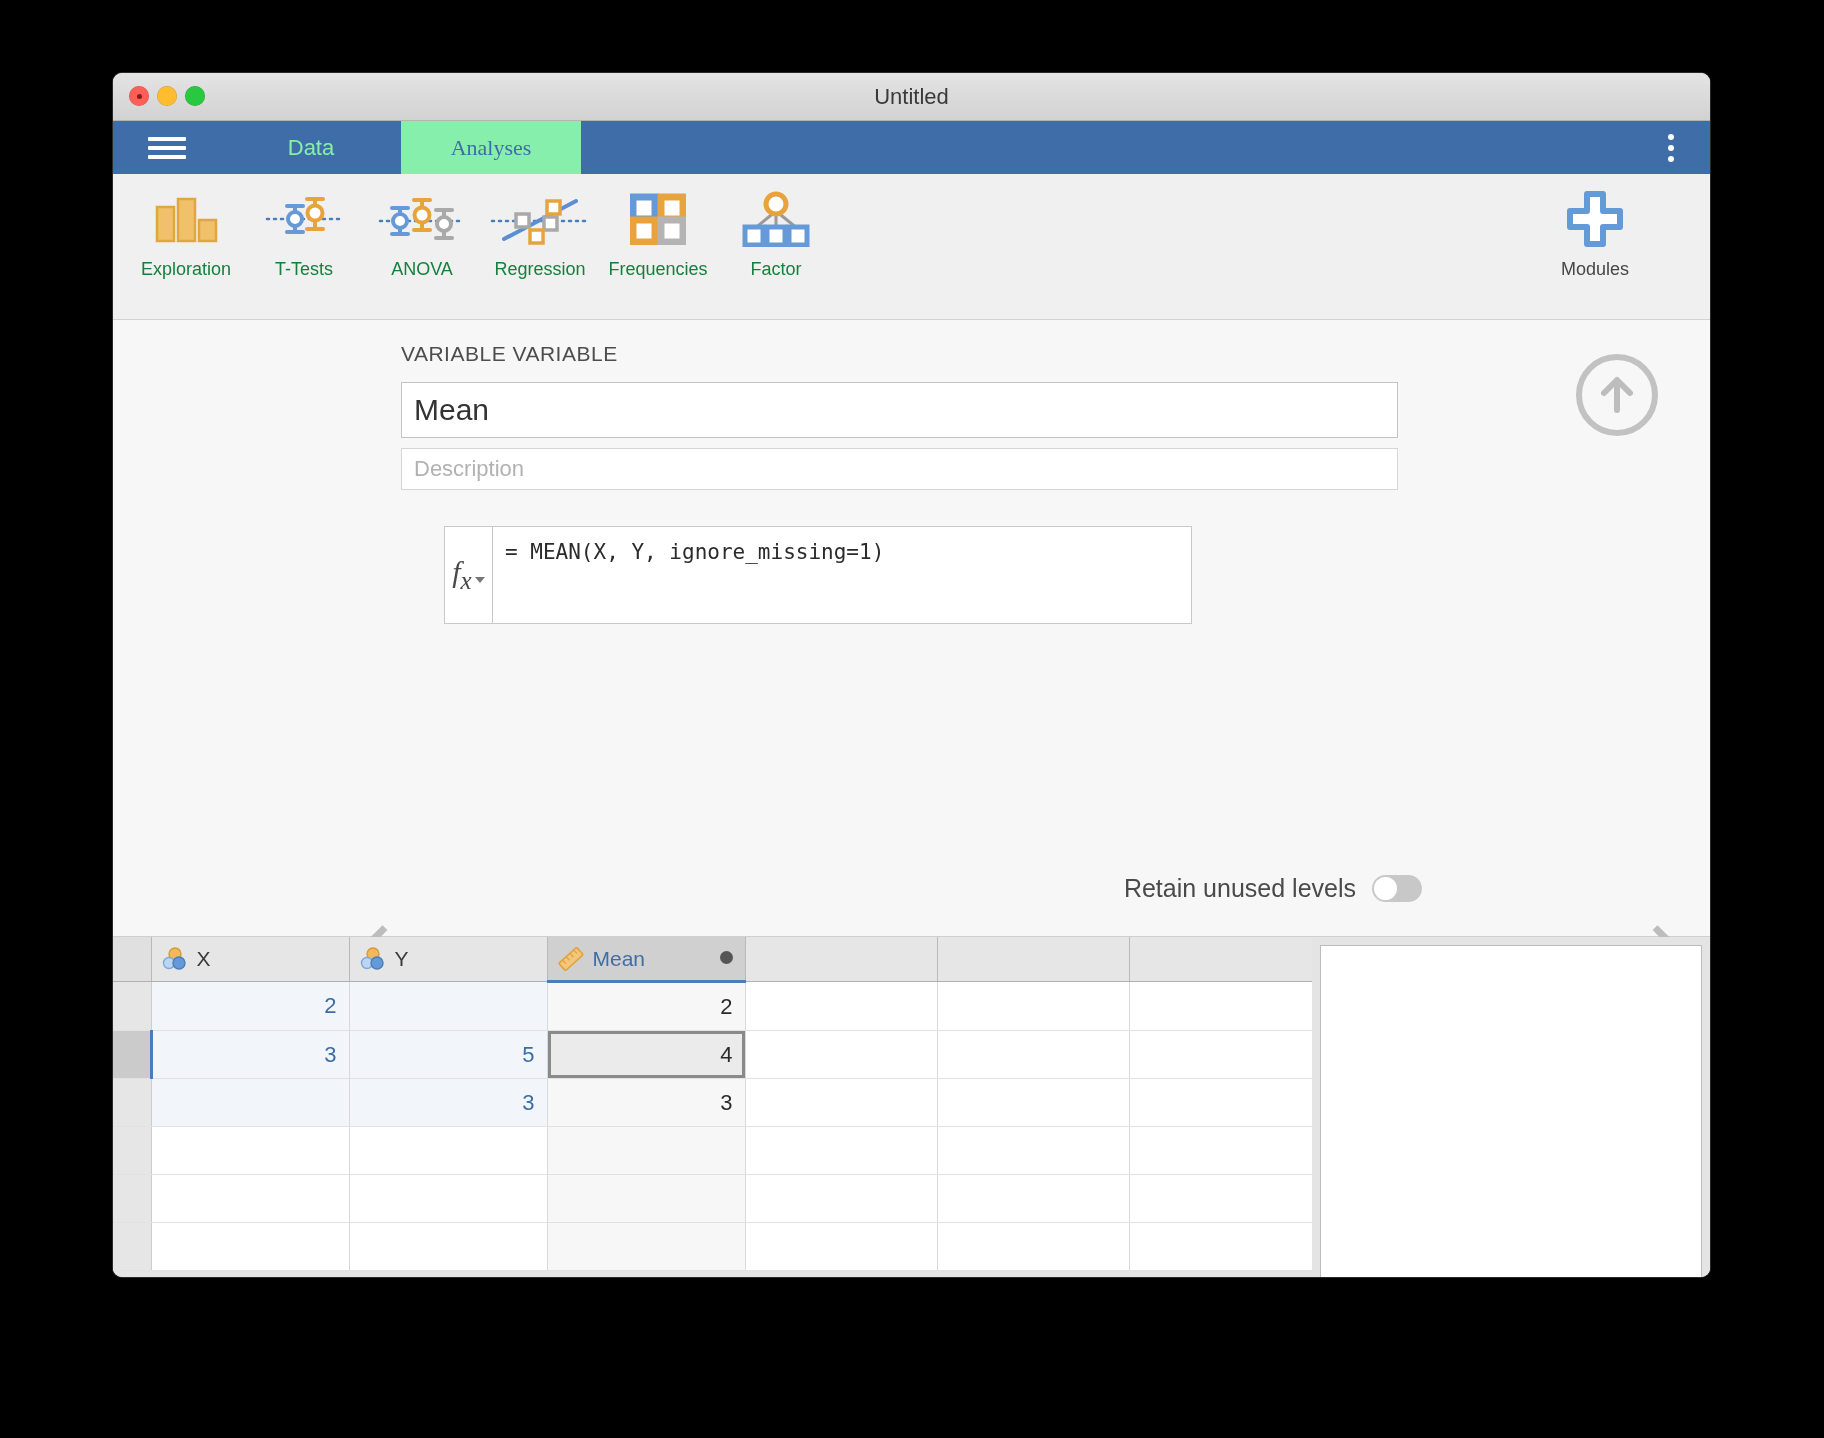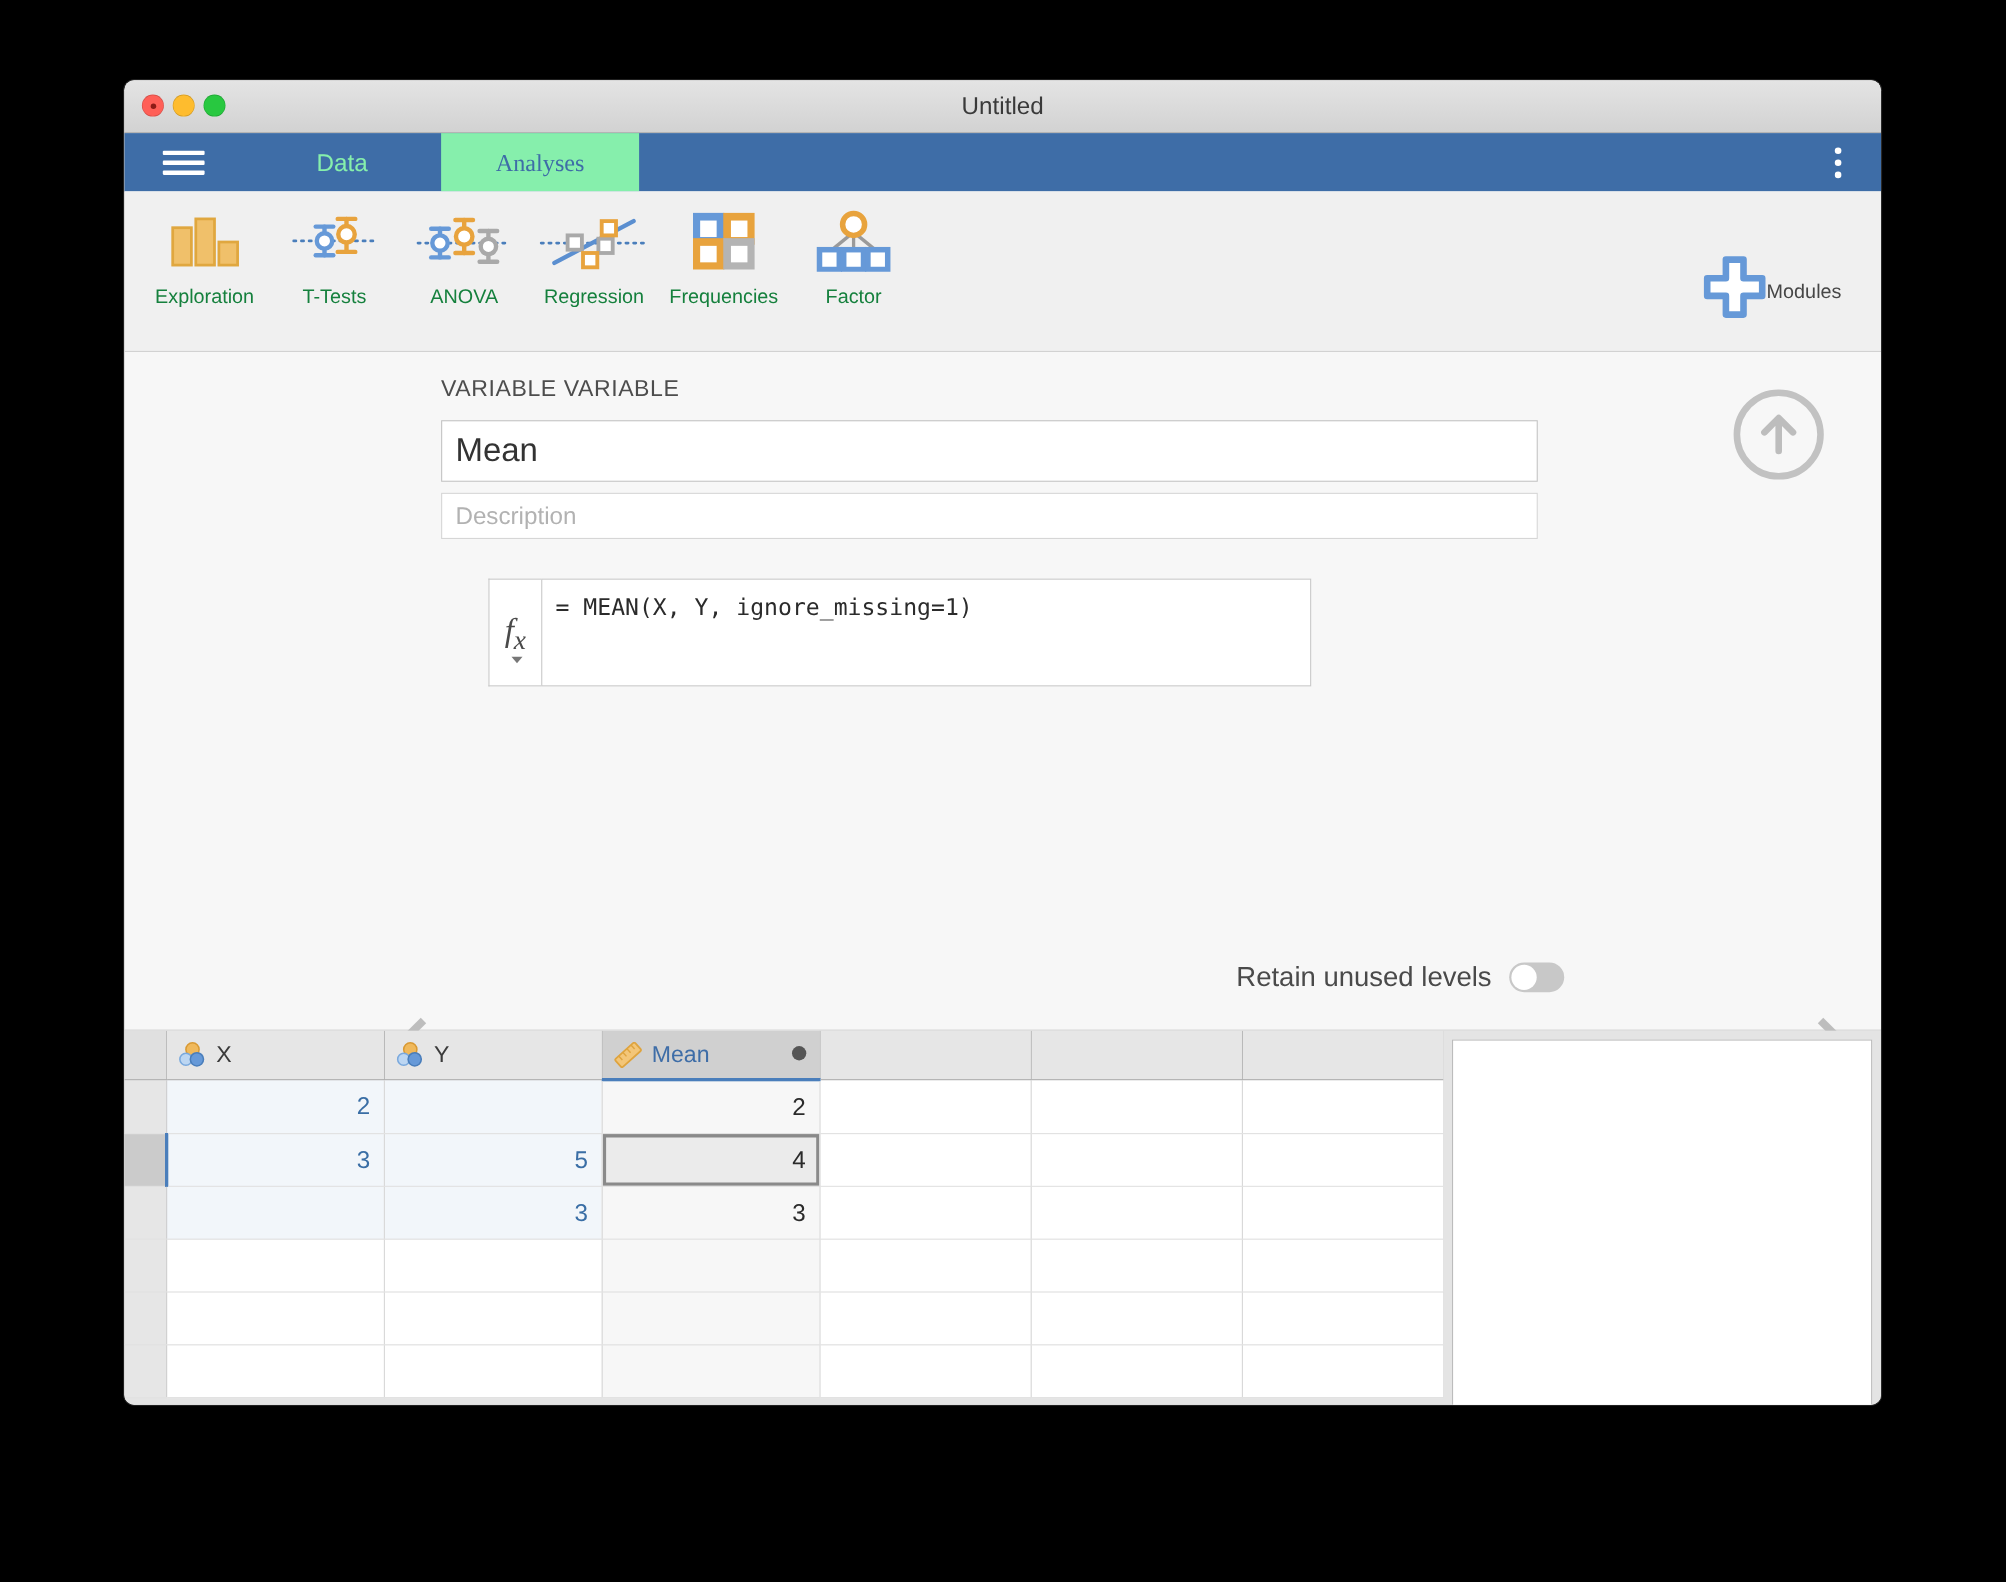--- a/index.html
+++ b/index.html
@@ -101,23 +101,23 @@
   .ribbon-items { display: flex; height: 100%; padding-left: 14px; }
   .rb {
     width: 118px;
     display: flex; flex-direction: column; align-items: center; justify-content: flex-start;
     padding-top: 14px;
     cursor: pointer;
   }
   .rb .ic { height: 62px; display:flex; align-items:center; justify-content:center; }
   .rb .lbl { font-size: 18px; color: #15803d; margin-top: 9px; white-space: nowrap; }
   .rb-modules {
-    position: absolute; right: 44px; top: 0; height: 100%;
+    position: absolute; right: 56px; top: 0; height: 100%;
     width: 118px;
-    display: flex; flex-direction: row; align-items: center; justify-content: flex-start;
+    display: flex; flex-direction: column; align-items: center; justify-content: flex-start;
     padding-top: 14px; cursor: pointer;
   }
   .rb-modules .ic { height: 62px; display:flex; align-items:center; justify-content:center; }
   .rb-modules .lbl { font-size: 18px; color: #464646; margin-top: 9px; }
 
   
   .options {
     position: relative;
     height: 616px;
     background: #f7f7f7;
@@ -179,21 +179,20 @@
     margin-left: 43px;
   }
   .fx-btn {
     width: 48px; height: 98px;
     box-sizing: border-box;
     border: 1px solid #c9c9c9;
     border-right: none;
     background: #fff;
     display: flex; align-items: center; justify-content: center;
     cursor: pointer;
-    flex-direction: column;
   }
   .fx-btn .glyph {
     font-family: "Liberation Serif", serif;
     font-style: italic;
     font-size: 30px;
     color: #4a4a4a;
   }
   .fx-btn .caret {
     width: 0; height: 0;
     border-left: 5px solid transparent;

